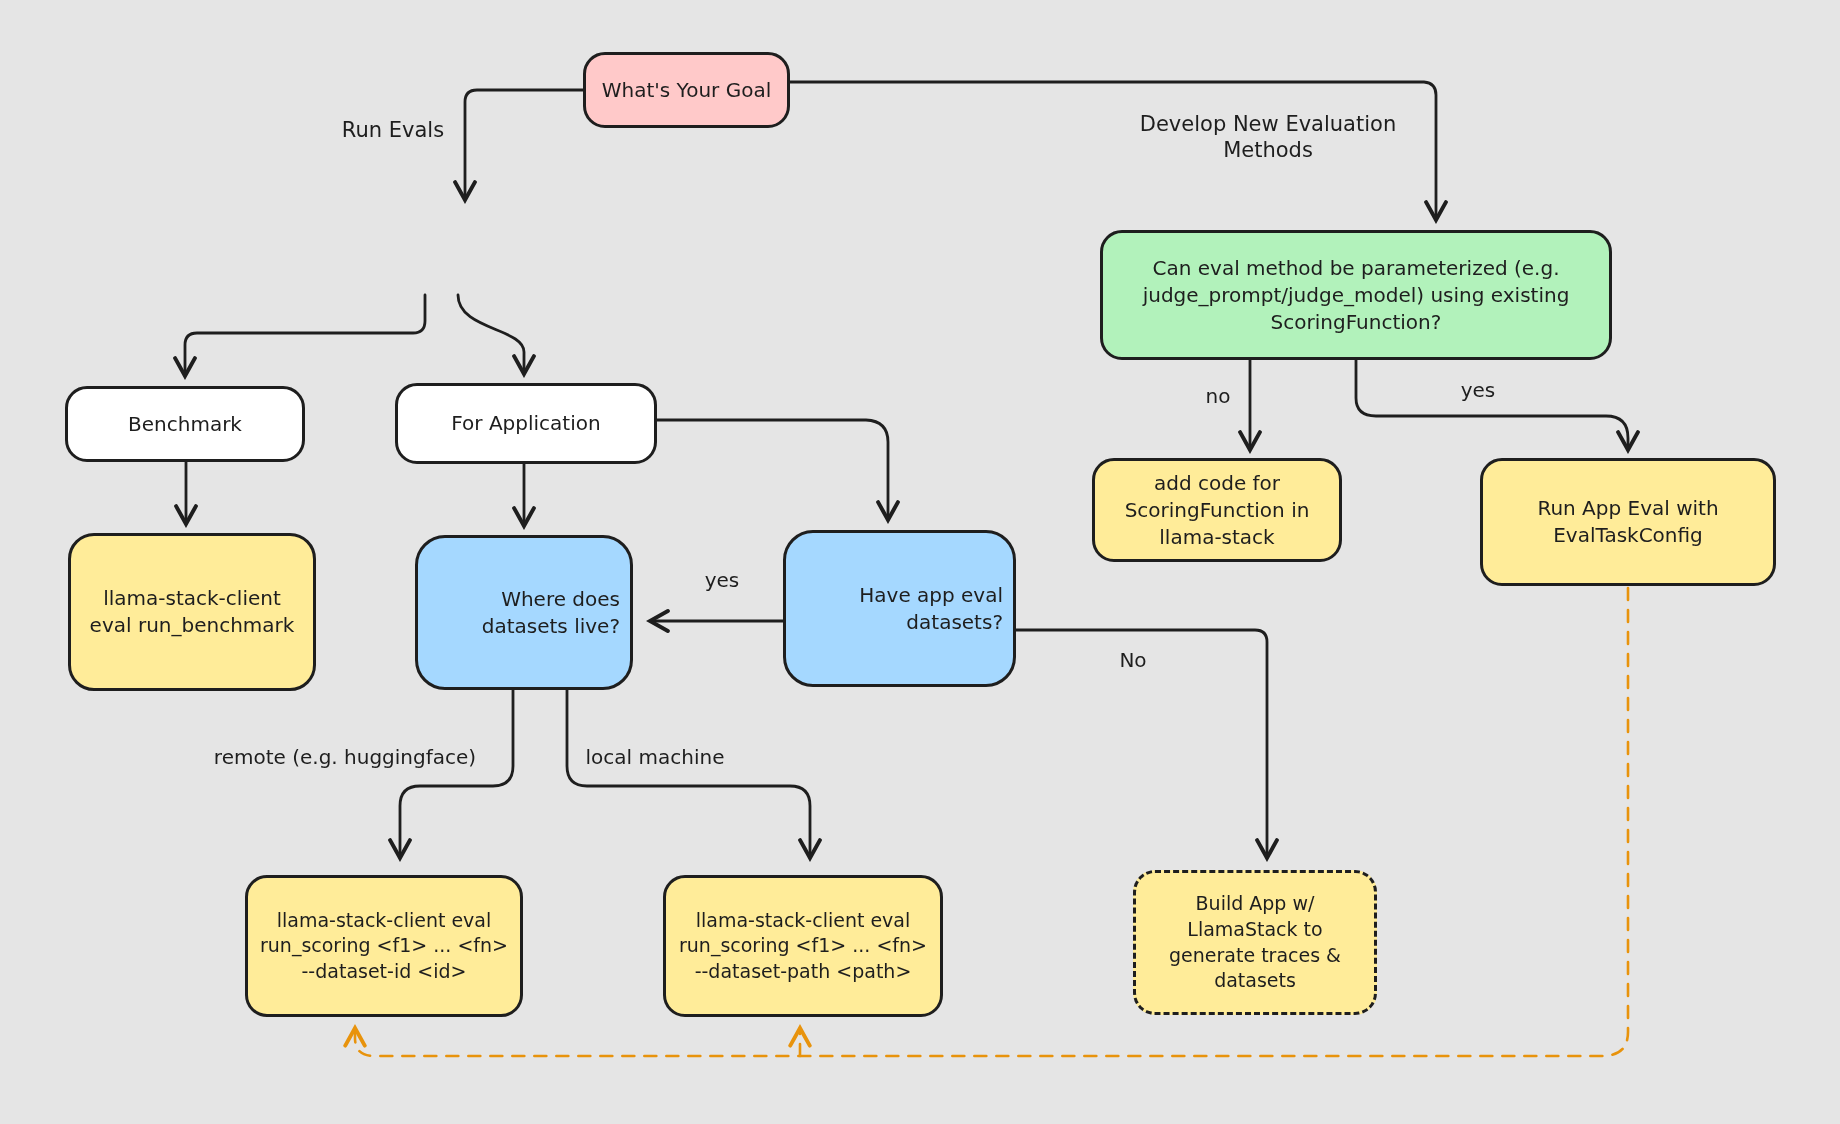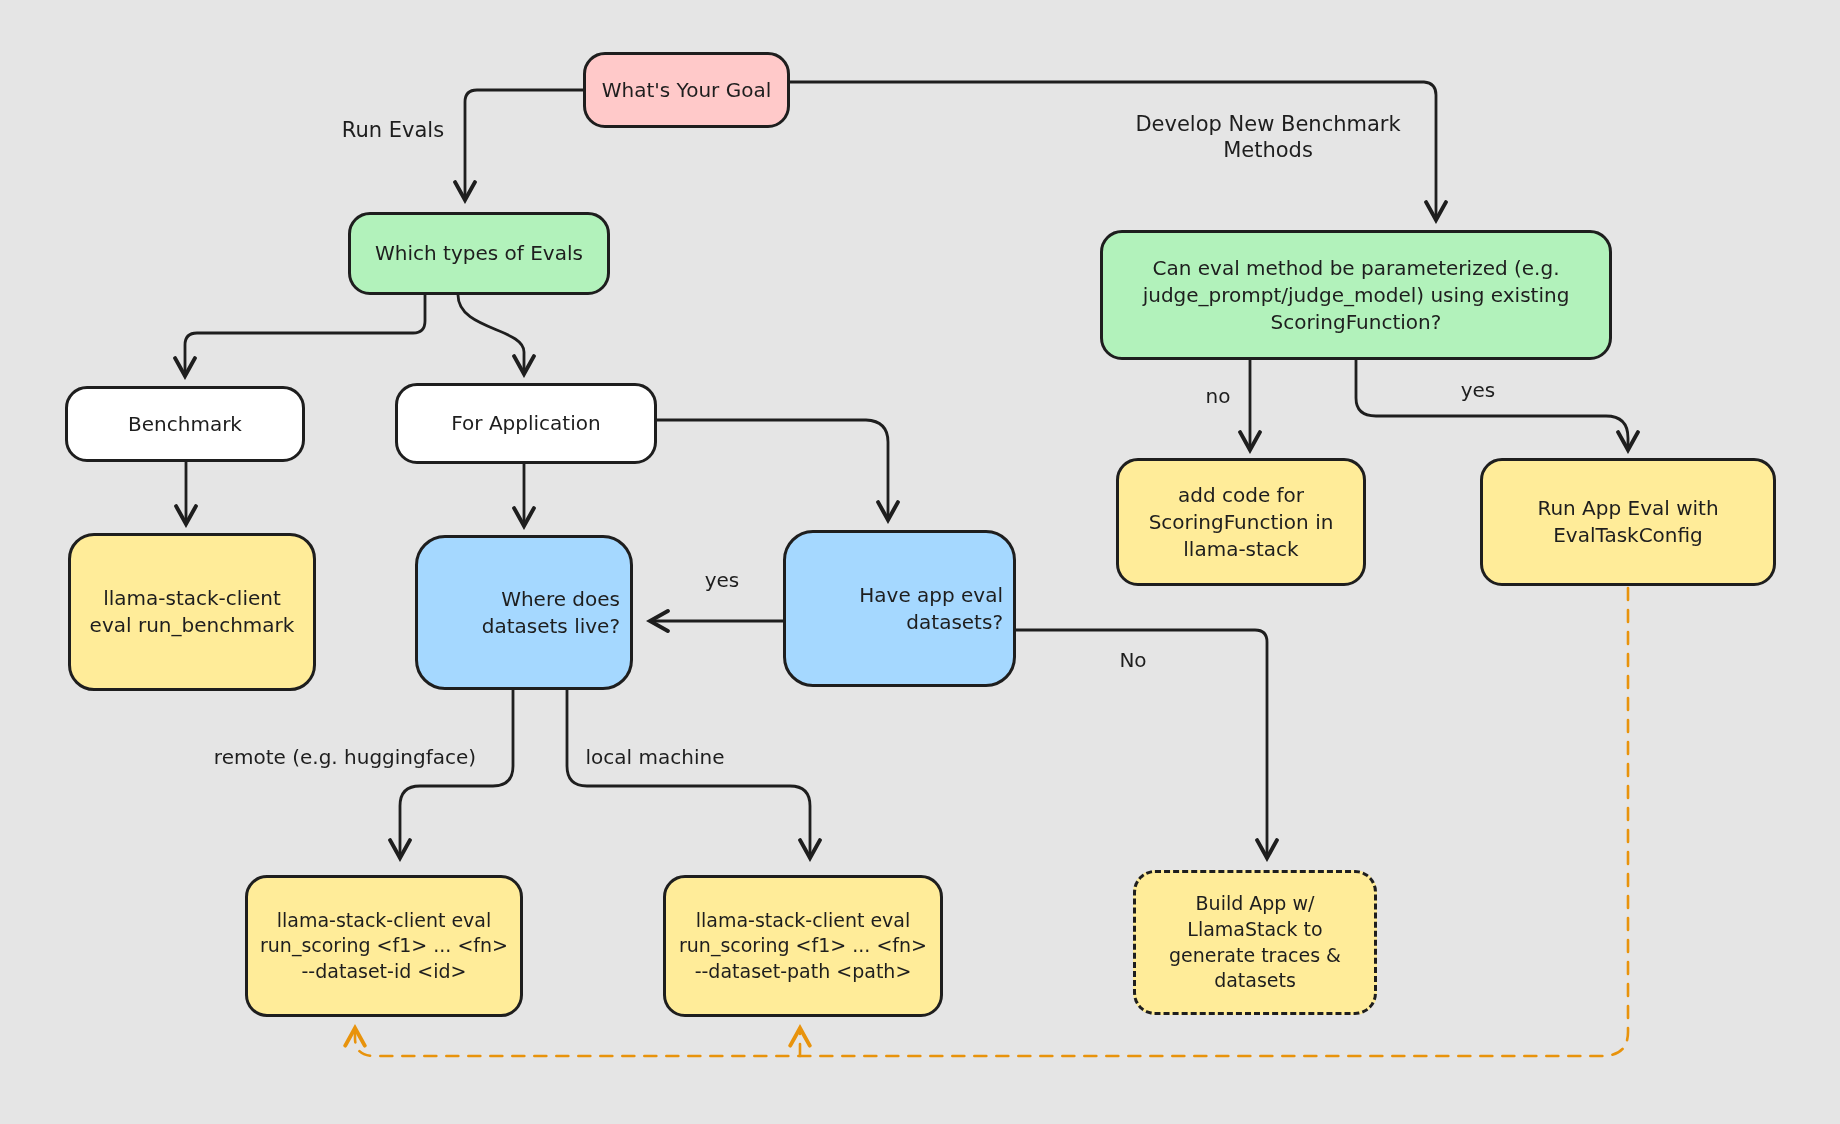--- a/index.html
+++ b/index.html
@@ -29,21 +29,21 @@
 
   
   #n-goal       {left:583px; top:52px;  width:207px; height:76px;}
   #n-which      {left:348px; top:212px; width:262px; height:83px;}
   #n-benchmark  {left:65px;  top:386px; width:240px; height:76px;}
   #n-forapp     {left:395px; top:383px; width:262px; height:81px;}
   #n-runbench   {left:68px;  top:533px; width:248px; height:158px;border-radius:26px;}
   #n-where      {left:415px; top:535px; width:218px; height:155px;}
   #n-haveapp    {left:783px; top:530px; width:233px; height:157px;}
   #n-caneval    {left:1100px;top:230px; width:512px; height:130px;}
-  #n-addcode    {left:1116px;top:458px; width:250px; height:128px;}
+  #n-addcode    {left:1092px;top:458px; width:250px; height:104px;}
   #n-runapp     {left:1480px;top:458px; width:296px; height:128px;}
   #n-scoring-id {left:245px; top:875px; width:278px; height:142px;font-size:19px;}
   #n-scoring-pa {left:663px; top:875px; width:280px; height:142px;font-size:19px;}
   #n-buildapp   {left:1133px;top:870px; width:244px; height:145px;font-size:19px;}
 
   
   #l-runevals {left:393px;  top:130px;}
   #l-develop  {left:1268px; top:137px;}
   #l-no-right {left:1218px; top:396px; font-size:20px;}
   #l-yes-right{left:1478px; top:390px; font-size:20px;}
@@ -86,23 +86,20 @@
     <path class="wire" d="M 567 690 V 766 Q 567 786 587 786 H 790 Q 810 786 810 806 V 856" marker-end="url(#ah-black)"></path>
 
     <path class="wire-orange" d="M 1628 588 V 1032 Q 1628 1056 1602 1056 H 374 Q 355 1056 355 1038 V 1030" marker-end="url(#ah-orange)"></path>
     <path class="wire-orange" d="M 800 1056 V 1030" marker-end="url(#ah-orange)"></path>
   </svg>
 
   <div class="node fill-pink" id="n-goal">
     <span>What's Your Goal</span>
   </div>
 
-  <div class="node fill-green" id="n-which">
-    <span>Which types of Evals</span>
-  </div>
 
   <div class="node fill-white" id="n-benchmark">
     <span>Benchmark</span>
   </div>
 
   <div class="node fill-white" id="n-forapp">
     <span>For Application</span>
   </div>
 
   <div class="node fill-yellow" id="n-runbench">
@@ -135,21 +132,21 @@
 
   <div class="node fill-yellow" id="n-scoring-pa">
     <span>llama-stack-client eval run_scoring &lt;f1&gt; ... &lt;fn&gt; --dataset-path &lt;path&gt;</span>
   </div>
 
   <div class="node fill-yellow dashed" id="n-buildapp">
     <span>Build App w/ LlamaStack to generate traces &amp; datasets</span>
   </div>
 
   <div class="edge-label" id="l-runevals">Run Evals</div>
-  <div class="edge-label wrap" id="l-develop">Develop New Benchmark Methods</div>
+  <div class="edge-label wrap" id="l-develop">Develop New Evaluation Methods</div>
   <div class="edge-label" id="l-no-right">no</div>
   <div class="edge-label" id="l-yes-right">yes</div>
   <div class="edge-label" id="l-yes-mid">yes</div>
   <div class="edge-label" id="l-no-mid">No</div>
   <div class="edge-label" id="l-remote">remote (e.g. huggingface)</div>
   <div class="edge-label" id="l-local">local machine</div>
 
 </div>
 
 </body></html>

